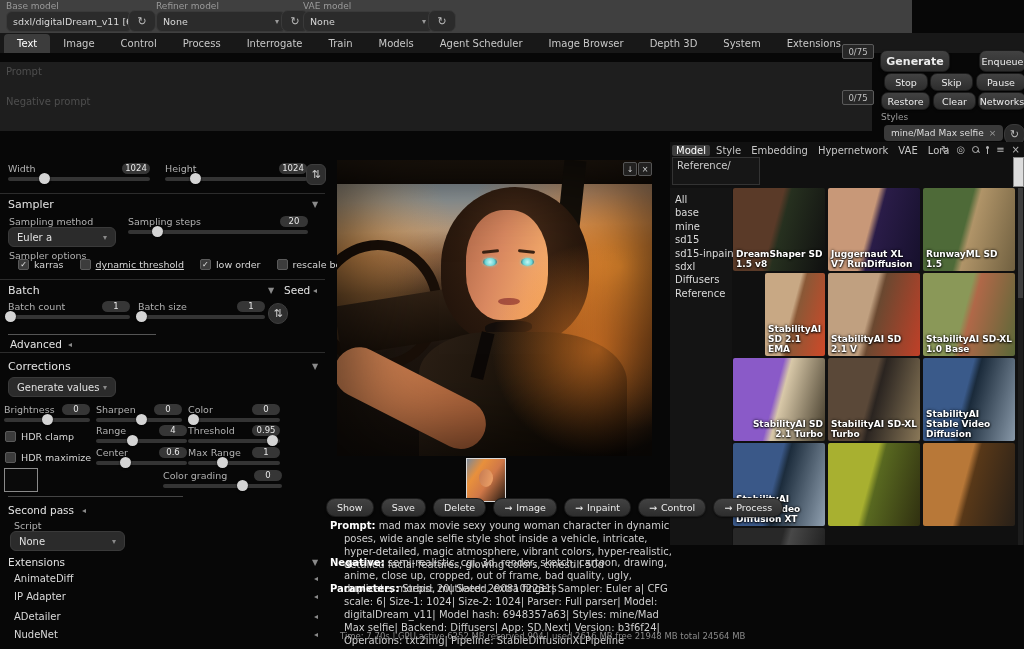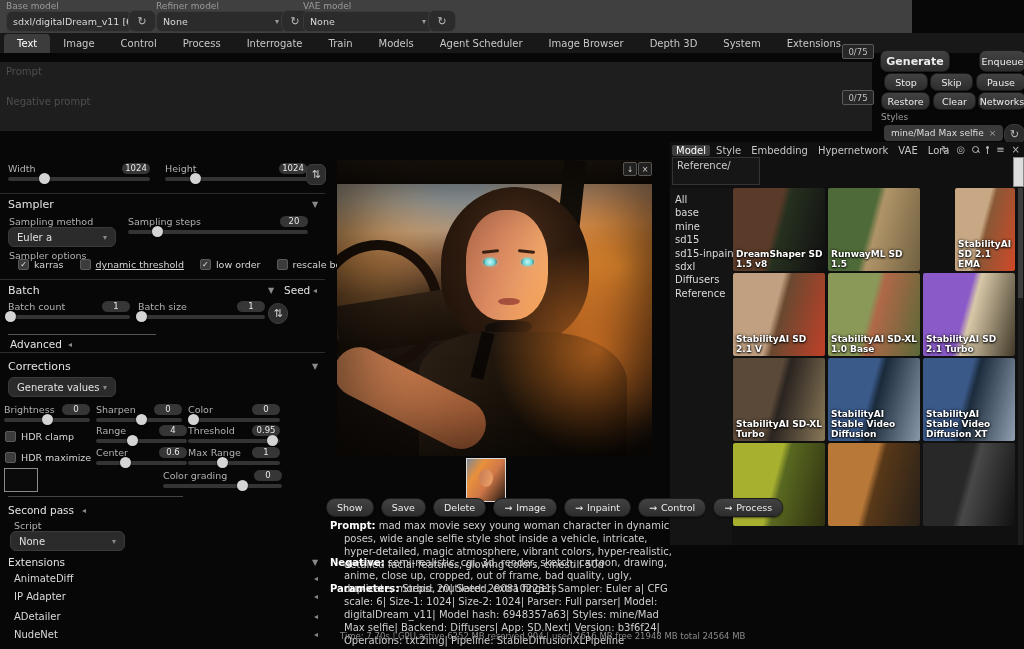--- a/index.html
+++ b/index.html
@@ -209,33 +209,36 @@
       <div class="folder">sd15</div>
       <div class="folder">sd15-inpaint</div>
       <div class="folder">sdxl</div>
       <div class="folder">Diffusers</div>
       <div class="folder">Reference</div>
     </div>
   <div id="grid">
       <div class="card" style="background: linear-gradient(105deg, rgb(90, 58, 40) 0%, rgb(90, 58, 40) 45%, rgb(38, 48, 31) 52%, rgb(16, 16, 16) 100%);">
         <span class="nm">DreamShaper SD 1.5 v8</span>
       </div>
+      <div class="card" style="background: linear-gradient(105deg, rgb(200, 152, 120) 0%, rgb(200, 152, 120) 45%, rgb(42, 28, 72) 52%, rgb(22, 16, 44) 100%);">
+        <span class="nm">Juggernaut XL V7 RunDiffusion</span>
+      </div>
       <div class="card" style="background: linear-gradient(105deg, rgb(78, 106, 56) 0%, rgb(78, 106, 56) 45%, rgb(176, 148, 104) 52%, rgb(112, 96, 64) 100%);">
         <span class="nm">RunwayML SD 1.5</span>
       </div>
       <div class="card" style="background: linear-gradient(105deg, rgb(200, 168, 132) 0%, rgb(200, 168, 132) 45%, rgb(138, 88, 54) 52%, rgb(208, 72, 40) 100%); margin-left: 32px;">
         <span class="nm">StabilityAI SD 2.1 EMA</span>
       </div>
       <div class="card" style="background: linear-gradient(105deg, rgb(192, 160, 128) 0%, rgb(192, 160, 128) 45%, rgb(106, 72, 48) 52%, rgb(192, 64, 40) 100%);">
         <span class="nm">StabilityAI SD 2.1 V</span>
       </div>
       <div class="card" style="background: linear-gradient(105deg, rgb(138, 152, 88) 0%, rgb(138, 152, 88) 45%, rgb(176, 104, 72) 52%, rgb(90, 104, 56) 100%);">
         <span class="nm">StabilityAI SD-XL 1.0 Base</span>
       </div>
-      <div class="card" style="background: linear-gradient(105deg, rgb(138, 90, 200) 0%, rgb(138, 90, 200) 45%, rgb(216, 200, 168) 52%, rgb(64, 56, 40) 100%);">
+      <div class="card" style="background: linear-gradient(105deg, rgb(138, 90, 200) 0%, rgb(138, 90, 200) 45%, rgb(216, 200, 168) 52%, rgb(64, 56, 40) 100%); text-align: right;">
         <span class="nm">StabilityAI SD 2.1 Turbo</span>
       </div>
       <div class="card" style="background: linear-gradient(105deg, rgb(90, 72, 56) 0%, rgb(90, 72, 56) 45%, rgb(42, 36, 32) 52%, rgb(138, 120, 88) 100%);">
         <span class="nm">StabilityAI SD-XL Turbo</span>
       </div>
       <div class="card" style="background: linear-gradient(105deg, rgb(58, 90, 138) 0%, rgb(58, 90, 138) 45%, rgb(26, 42, 58) 52%, rgb(136, 152, 168) 100%);">
         <span class="nm">StabilityAI Stable Video Diffusion</span>
       </div>
       <div class="card" style="background: linear-gradient(105deg, rgb(58, 88, 136) 0%, rgb(58, 88, 136) 45%, rgb(28, 44, 60) 52%, rgb(144, 160, 176) 100%);">
         <span class="nm">StabilityAI Stable Video Diffusion XT</span>

